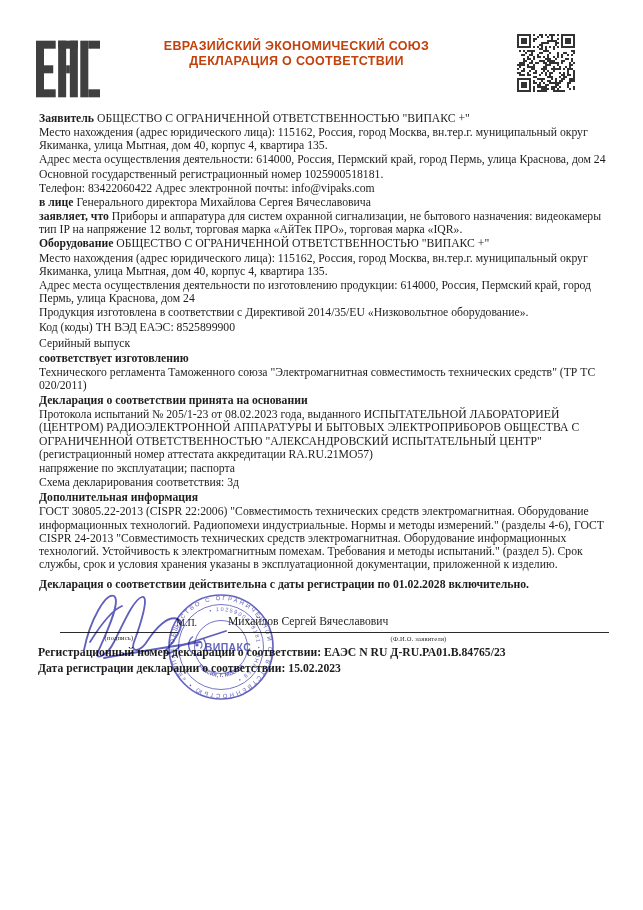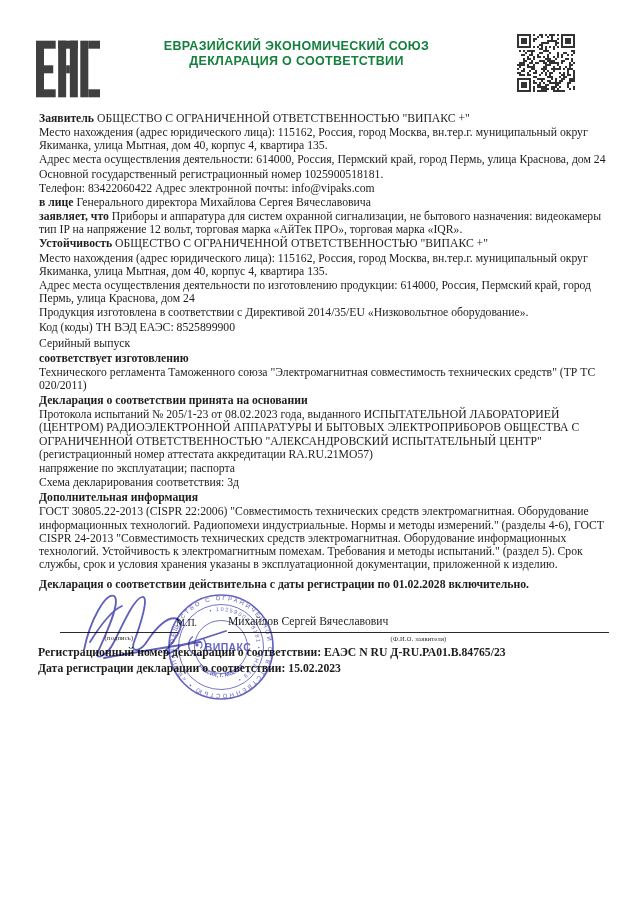--- a/index.html
+++ b/index.html
@@ -6,21 +6,21 @@
   .page{
     position:relative; width:643px; height:910px; background:#fff;
     font-family:"Liberation Serif", serif; color:#1e1e1e; overflow:hidden;
   }
   
   .eac{position:absolute; left:36px; top:40px; width:64px; height:58px;}
   
   .hdr{
     position:absolute; left:120px; top:39px; width:353px; text-align:center;
     font-family:"Liberation Sans", sans-serif; font-weight:bold;
-    font-size:12.5px; line-height:15px; color:#15803d; letter-spacing:.3px;
+    font-size:12.5px; line-height:15px; color:#c2410c; letter-spacing:.3px;
   }
   
   .qr{position:absolute; left:517px; top:34px; width:58px; height:58px;}
   
   .body{
     position:absolute; left:38px; top:111px; width:578px;
     font-size:11.7px; line-height:13.15px;
   }
   .body p{margin:1px; padding:0;}
   .body p.gsm{margin-top:2px;}
@@ -368,21 +368,21 @@
     </svg>
 
   <div class="body" id="docbody">
       <p class=""><b>Заявитель </b><span>ОБЩЕСТВО С ОГРАНИЧЕННОЙ ОТВЕТСТВЕННОСТЬЮ "ВИПАКС +"</span></p>
       <p class=""><span>Место нахождения (адрес юридического лица): 115162, Россия, город Москва, вн.тер.г. муниципальный округ Якиманка, улица Мытная, дом 40, корпус 4, квартира 135.</span></p>
       <p class=""><span>Адрес места осуществления деятельности: 614000, Россия, Пермский край, город Пермь, улица Краснова, дом 24</span></p>
       <p class=""><span>Основной государственный регистрационный номер 1025900518181.</span></p>
       <p class=""><span>Телефон: 83422060422 Адрес электронной почты: info@vipaks.com</span></p>
       <p class=""><b>в лице </b><span>Генерального директора Михайлова Сергея Вячеславовича</span></p>
       <p class=""><b>заявляет, что </b><span>Приборы и аппаратура для систем охранной сигнализации, не бытового назначения: видеокамеры тип IP на напряжение 12 вольт, торговая марка «АйТек ПРО», торговая марка «IQR».</span></p>
-      <p class=""><b>Устойчивость </b><span>ОБЩЕСТВО С ОГРАНИЧЕННОЙ ОТВЕТСТВЕННОСТЬЮ "ВИПАКС +"</span></p>
+      <p class=""><b>Оборудование </b><span>ОБЩЕСТВО С ОГРАНИЧЕННОЙ ОТВЕТСТВЕННОСТЬЮ "ВИПАКС +"</span></p>
       <p class=""><span>Место нахождения (адрес юридического лица): 115162, Россия, город Москва, вн.тер.г. муниципальный округ Якиманка, улица Мытная, дом 40, корпус 4, квартира 135.</span></p>
       <p class=""><span>Адрес места осуществления деятельности по изготовлению продукции: 614000, Россия, Пермский край, город Пермь, улица Краснова, дом 24</span></p>
       <p class=""><span>Продукция изготовлена в соответствии с Директивой 2014/35/EU «Низковольтное оборудование».</span></p>
       <p class="gsm"><span>Код (коды) ТН ВЭД ЕАЭС: 8525899900</span></p>
       <p class="gsm"><span>Серийный выпуск</span></p>
       <p class="gsm b"><span>соответствует изготовлению</span></p>
       <p class=""><span>Технического регламента Таможенного союза "Электромагнитная совместимость технических средств" (ТР ТС 020/2011)</span></p>
       <p class="gsm b"><span>Декларация о соответствии принята на основании</span></p>
       <p class=""><span>Протокола испытаний № 205/1-23 от 08.02.2023 года, выданного ИСПЫТАТЕЛЬНОЙ ЛАБОРАТОРИЕЙ (ЦЕНТРОМ) РАДИОЭЛЕКТРОННОЙ АППАРАТУРЫ И БЫТОВЫХ ЭЛЕКТРОПРИБОРОВ ОБЩЕСТВА С ОГРАНИЧЕННОЙ ОТВЕТСТВЕННОСТЬЮ "АЛЕКСАНДРОВСКИЙ ИСПЫТАТЕЛЬНЫЙ ЦЕНТР" (регистрационный номер аттестата аккредитации RA.RU.21МО57)</span></p>
       <p class=""><span>напряжение по эксплуатации; паспорта</span></p>

